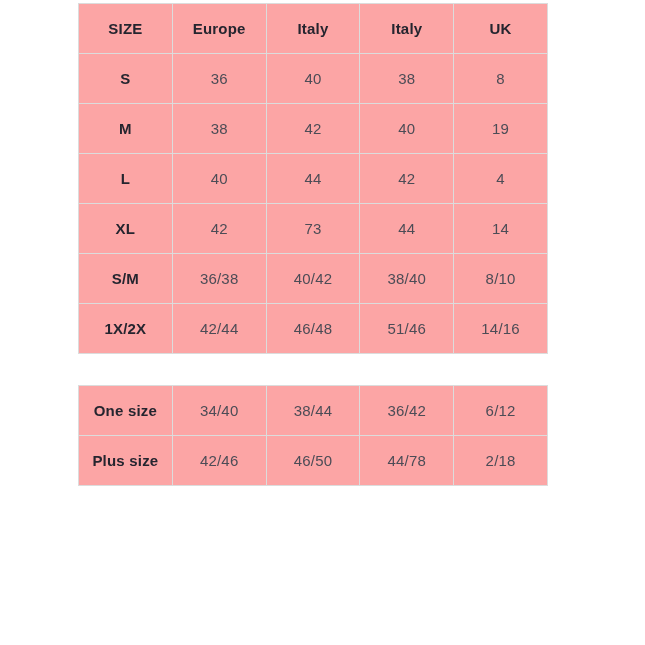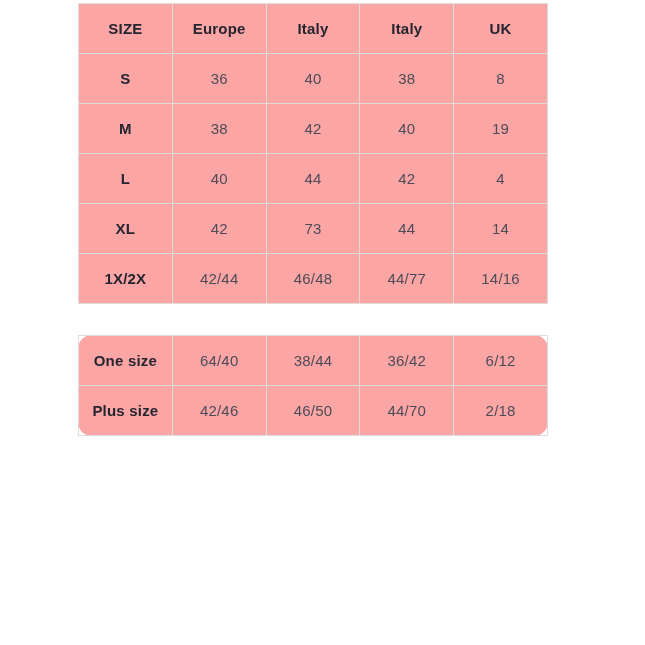--- a/index.html
+++ b/index.html
@@ -31,21 +31,20 @@
     color: #4c4c56;
     padding: 0;
     letter-spacing: 0.2px;
   }
   td.head, td.label {
     font-weight: 700;
     color: #25252f;
   }
   table.second {
     margin-top: 31px;
-    border-radius: 14px;
   }
 </style>
 </head>
 <body>
 
 <div class="tables-wrap">
 
   <table>
     <tbody>
       <tr>
@@ -77,41 +76,48 @@
         <td>4</td>
       </tr>
       <tr>
         <td class="label">XL</td>
         <td>42</td>
         <td>73</td>
         <td>44</td>
         <td>14</td>
       </tr>
       <tr>
+        <td class="label">S/M</td>
+        <td>36/38</td>
+        <td>40/42</td>
+        <td>38/40</td>
+        <td>8/10</td>
+      </tr>
+      <tr>
         <td class="label">1X/2X</td>
         <td>42/44</td>
         <td>46/48</td>
-        <td>44/77</td>
+        <td>51/46</td>
         <td>14/16</td>
       </tr>
     </tbody>
   </table>
 
   <table class="second">
     <tbody>
       <tr>
         <td class="label">One size</td>
-        <td>64/40</td>
+        <td>34/40</td>
         <td>38/44</td>
         <td>36/42</td>
         <td>6/12</td>
       </tr>
       <tr>
         <td class="label">Plus size</td>
         <td>42/46</td>
         <td>46/50</td>
-        <td>44/70</td>
+        <td>44/78</td>
         <td>2/18</td>
       </tr>
     </tbody>
   </table>
 
 </div>
 
 </body></html>

